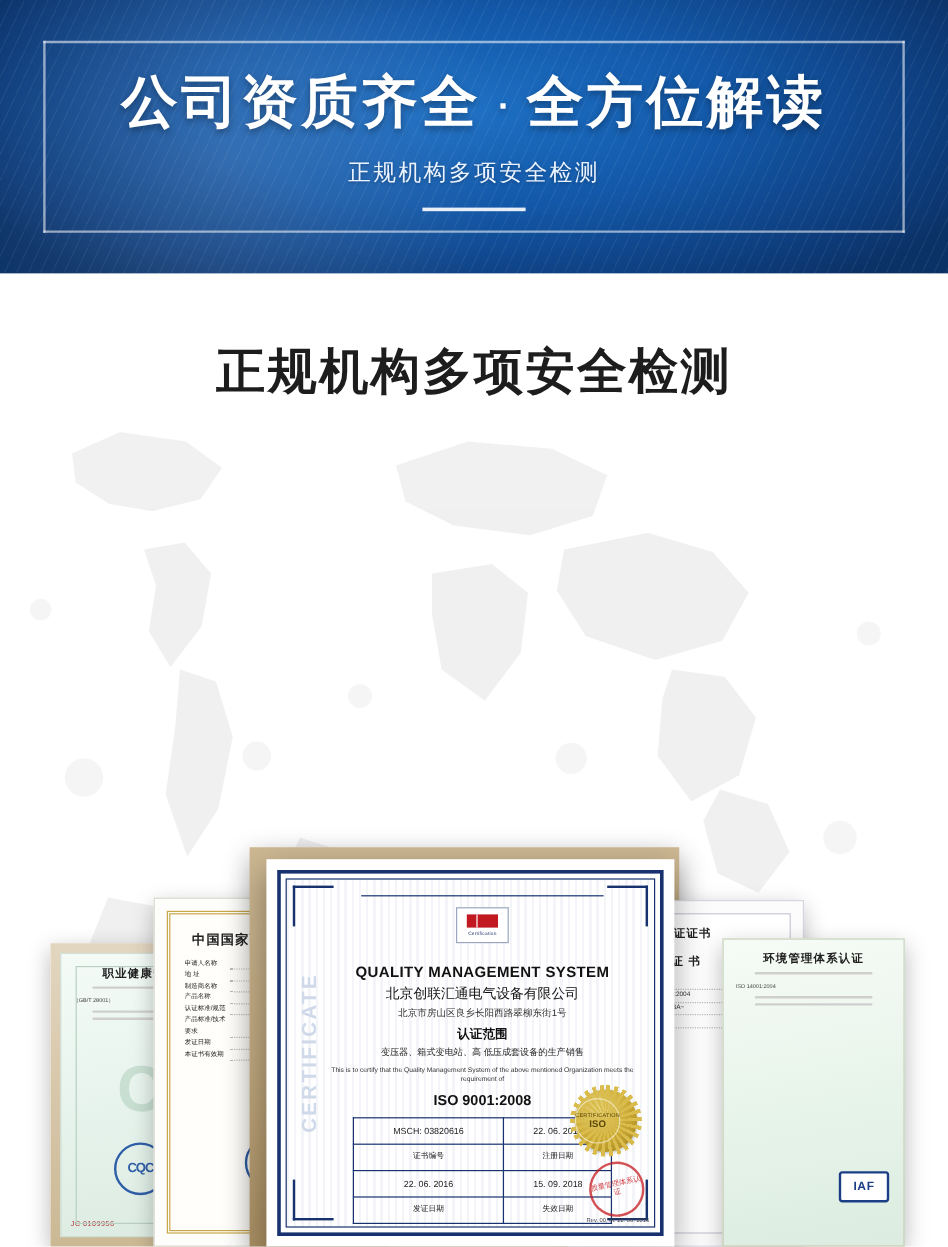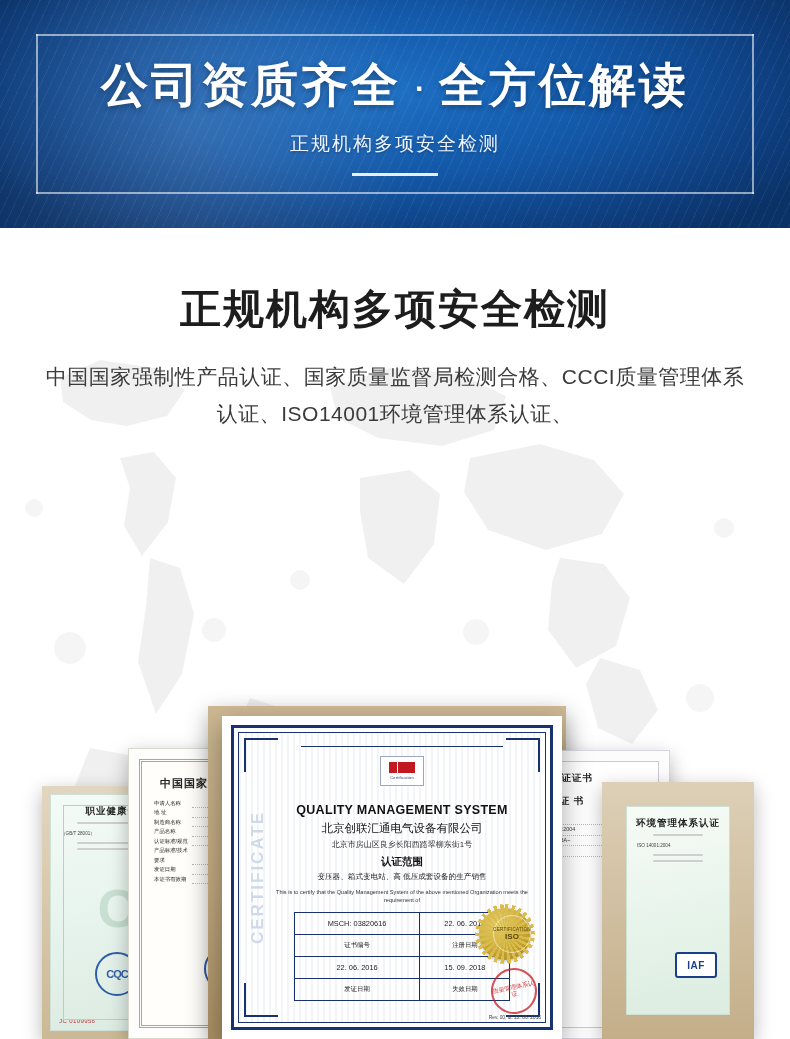--- a/index.html
+++ b/index.html
@@ -193,21 +193,21 @@
     border: 1px solid #c9c9d6;
     position: relative;
     overflow: hidden;
   }
 
   
   .cert-e {
     right: 36px; top: 106px;
     width: 152px; height: 257px;
     background: linear-gradient(180deg,#ddd0b7,#c3ae89);
-    padding: 24px;
+    padding: 0;
   }
   .cert-e .paper {
     width: 100%; height: 100%;
     background: linear-gradient(170deg,#f6fbf6 0%,#e7f4ea 55%,#dcece0 100%);
     border: 1px solid #cde0d1;
     position: relative;
     overflow: hidden;
   }
 
   
@@ -383,21 +383,21 @@
   
   .seal {
     position: absolute;
     right: 14px; bottom: 62px;
     width: 52px; height: 52px;
     border-radius: 50%;
     background: radial-gradient(circle at 38% 32%, #e8d37a 0%, #c9a832 55%, #9c7d1d 100%);
     box-shadow: 0 1px 3px rgba(0,0,0,.3);
     display: flex;
     align-items: center;
-    justify-content: flex-end;
+    justify-content: flex-start;
     z-index: 7;
   }
   .seal::before {
     content: "";
     position: absolute;
     inset: -4px;
     border-radius: 50%;
     background:
       repeating-conic-gradient(from 0deg, #d9bc4c 0deg 7deg, rgba(0,0,0,0) 7deg 14deg);
     z-index: -1;
@@ -579,21 +579,20 @@
         <circle cx="630" cy="690" r="12"></circle>
       <circle cx="440" cy="640" r="9"></circle>
         <circle cx="140" cy="720" r="11"></circle>
       <circle cx="724" cy="300" r="10"></circle>
         <circle cx="34" cy="280" r="9"></circle>
     </g>
   </svg>
 
   <div class="heading-wrap">
     <div class="heading">正规机构多项安全检测</div>
-    <div class="desc">中国国家强制性产品认证、国家质量监督局检测合格、CCCI质量管理体系认证、ISO14001环境管理体系认证、</div>
   </div>
 
   <div class="certs">
 
     <div class="cert cert-a">
       <div class="paper">
         <div class="cn-title-sm">职业健康安全</div>
         <div class="ln s"></div>
         <div class="tiny-block">（GB/T 28001）</div>
         <div class="big-ghost">C</div>
@@ -704,20 +703,21 @@
               <div class="sq"></div>
               <div class="lg">Certification</div>
             </div>
 
             <div class="cm-qms">QUALITY MANAGEMENT SYSTEM</div>
             <div class="cm-company">北京创联汇通电气设备有限公司</div>
             <div class="cm-addr">北京市房山区良乡长阳西路翠柳东街1号</div>
             <div class="cm-scope-title">认证范围</div>
             <div class="cm-scope">变压器、箱式变电站、高 低压成套设备的生产销售</div>
             <div class="cm-certify">This is to certify that the Quality Management System of the above mentioned Organization meets the requirement of</div>
+            <div class="cm-iso">ISO 9001:2008</div>
 
             <table class="cm-table">
               <tbody>
                   <tr>
                 <td class="val">MSCH: 03820616</td>
                 <td class="val">22. 06. 2016</td>
               </tr>
               <tr>
                 <td>证书编号</td>
                 <td>注册日期</td>

